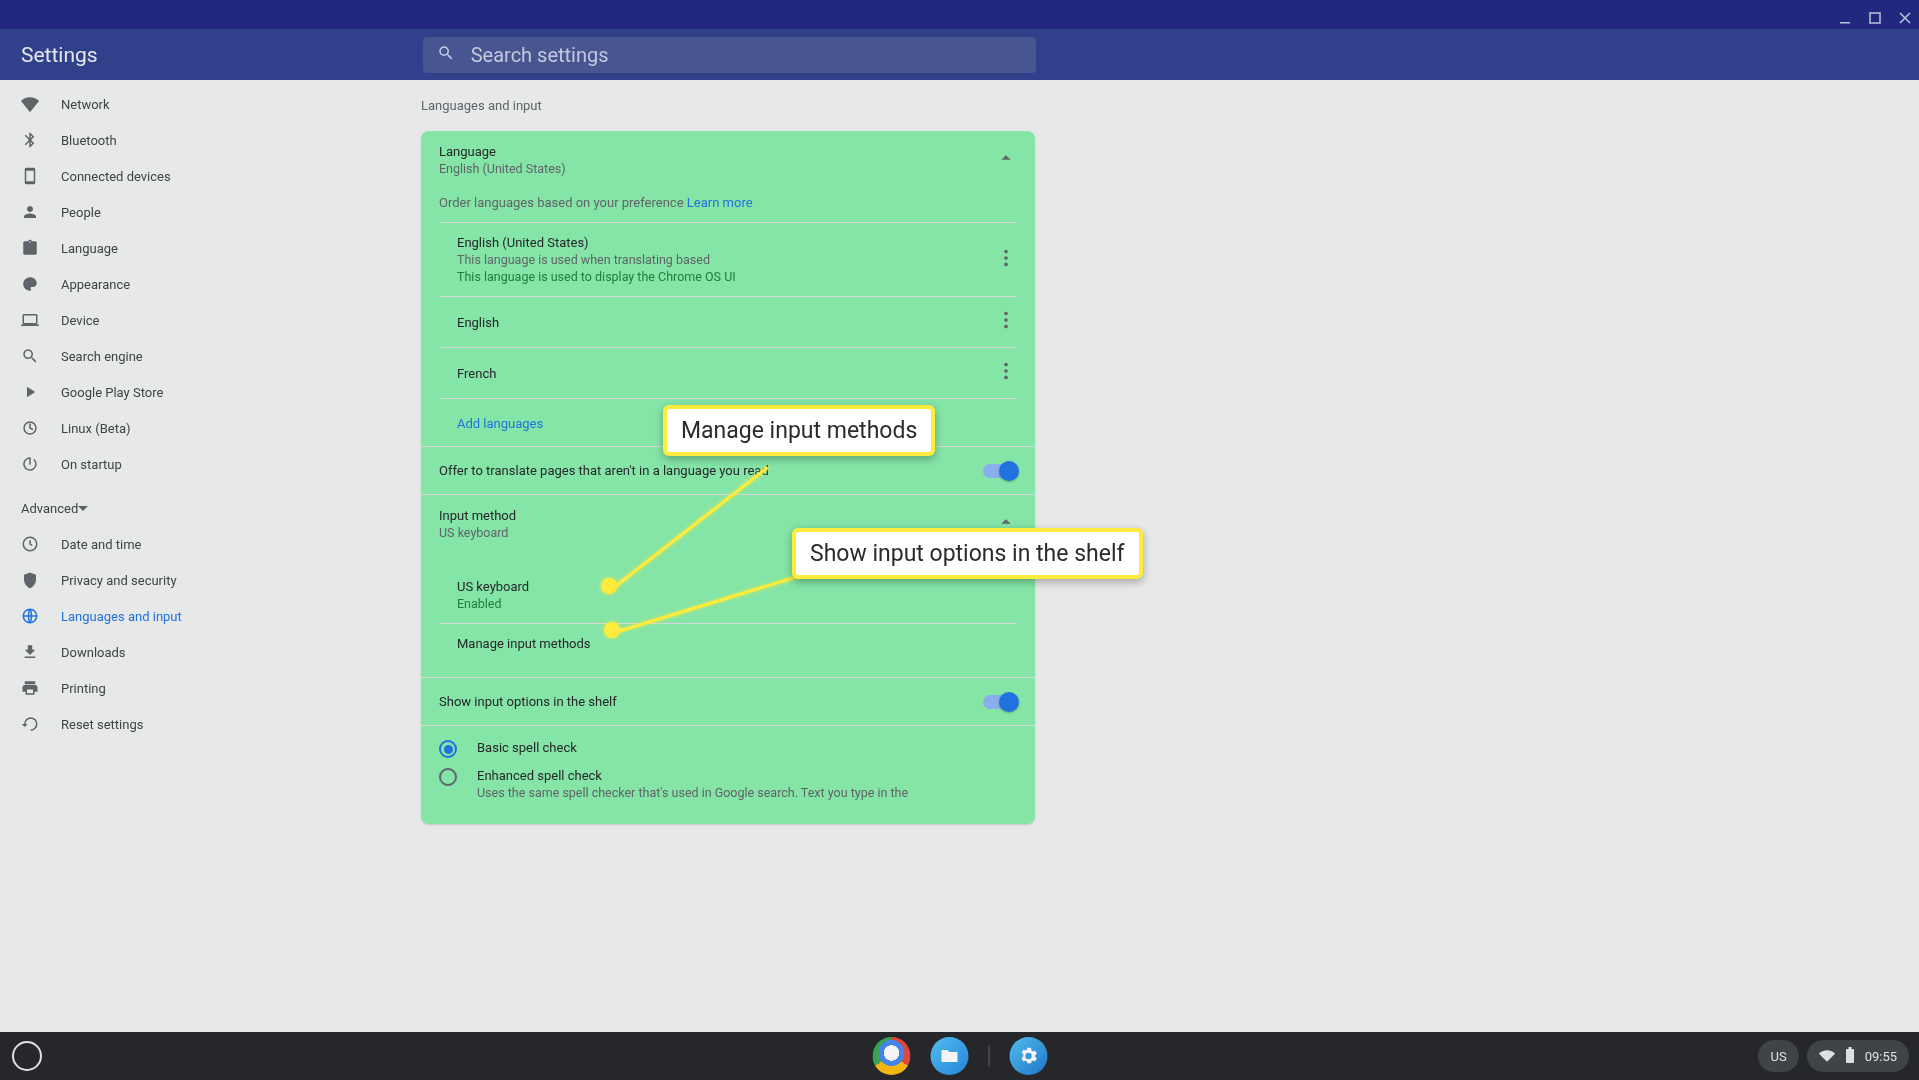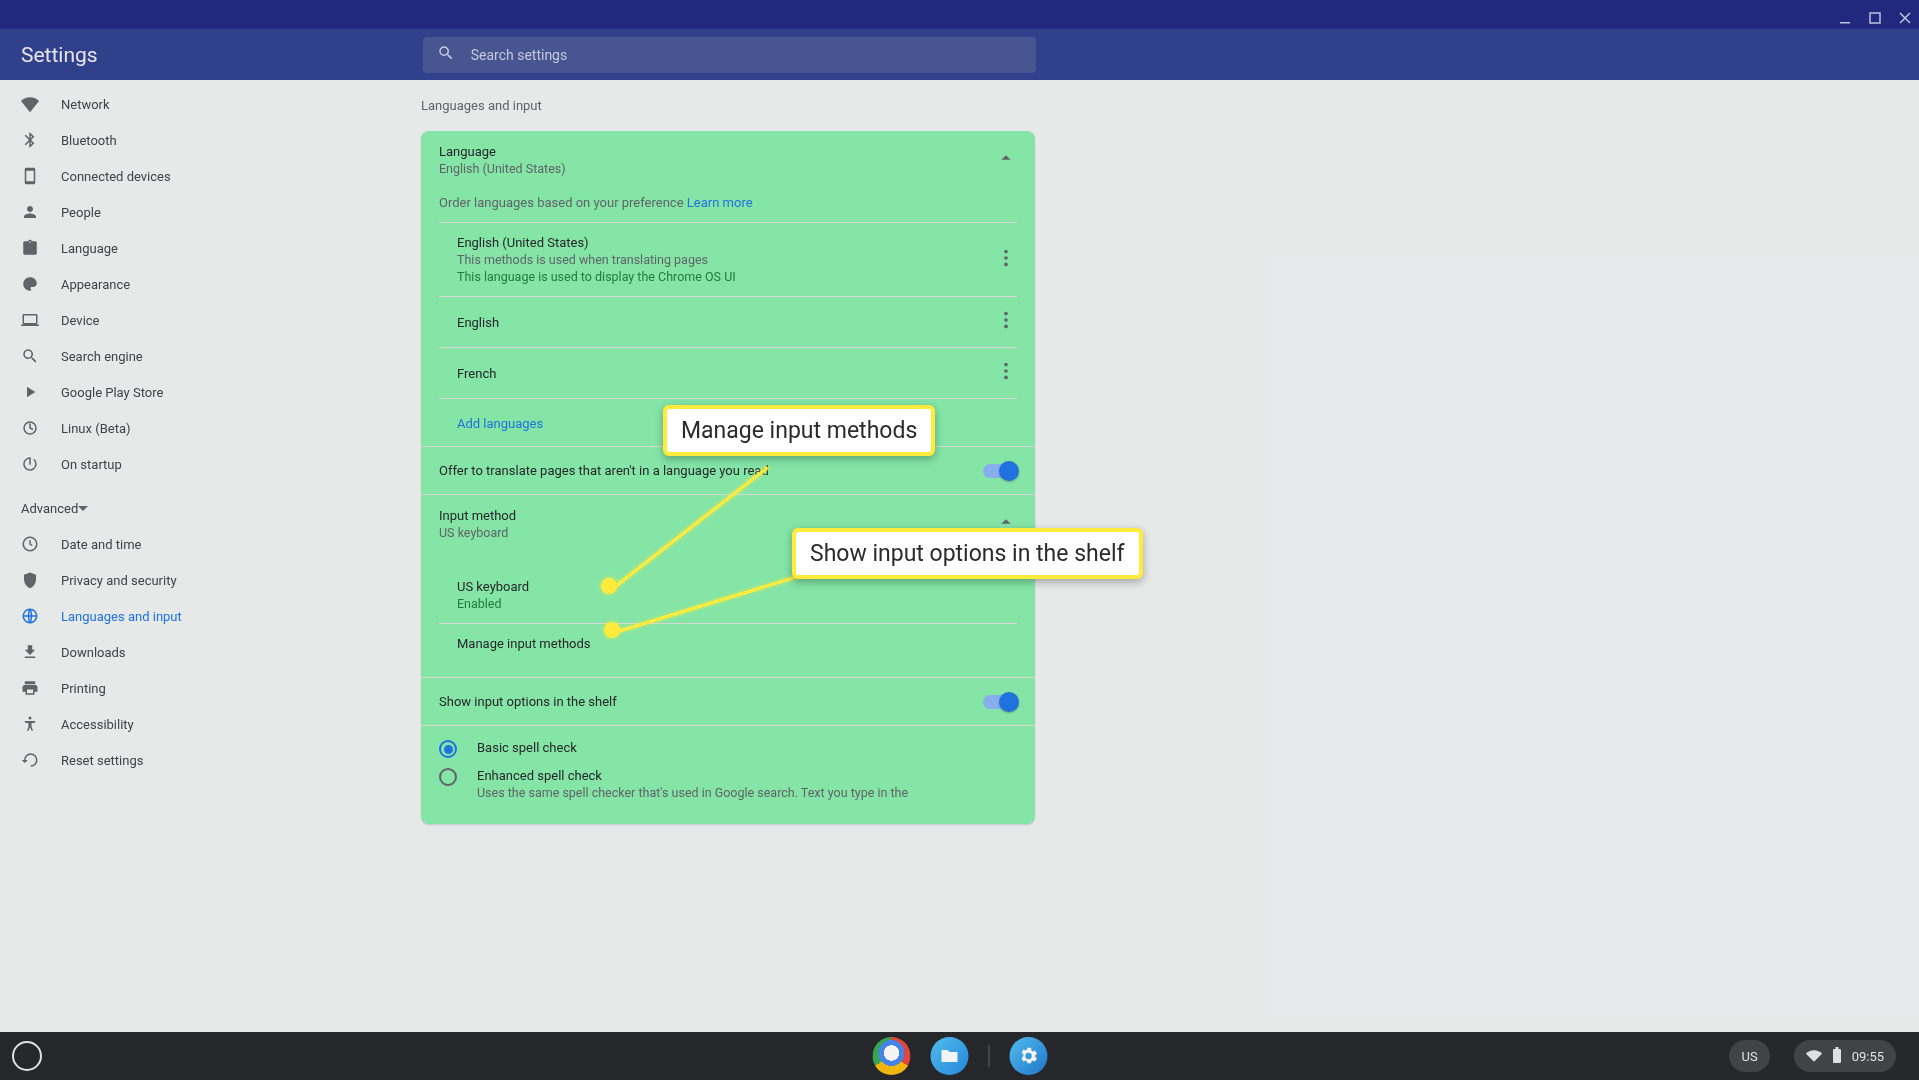--- a/index.html
+++ b/index.html
@@ -7,21 +7,21 @@
 
 
 .titlebar { height: 29px; background: #1a237e; display: flex; justify-content: flex-end; align-items: center; padding-right: 8px; gap: 18px; }
 .titlebar .tb-btn { width: 12px; height: 12px; color: #d0d4ec; }
 
 
 .header { height: 51px; background: #2c3c8c; display: flex; align-items: center; padding-left: 21px; }
 .header .title { color: #f0f1f7; font-size: 21px; }
 .header .search-wrap { margin-left: 325px; width: 613px; height: 36px; background: #445394; border-radius: 4px; display: flex; align-items: center; padding: 0 14px; }
 .header .search-wrap svg { width: 18px; height: 18px; fill: #d0d4ec; margin-right: 16px; }
-.header .search-wrap input { background: transparent; border: none; color: #d0d4ec; font-size: 14px; width: 100%; outline: none; }
+.header .search-wrap input { background: transparent; border: none; color: #d0d4ec; font-size: 20px; width: 100%; outline: none; }
 .header .search-wrap input::placeholder { color: #cbd0e3; }
 
 
 .content { display: flex; height: calc(1080px - 29px - 51px - 48px); position: relative; }
 
 
 .sidebar { width: 255px; padding-top: 6px; }
 .nav-item { height: 36px; display: flex; align-items: center; padding-left: 21px; gap: 22px; font-size: 13px; color: #3c4043; cursor: pointer; }
 .nav-item.active { color: #1a73e8; }
 .nav-item .nico { width: 18px; height: 18px; display: flex; align-items: center; justify-content: center; }
@@ -80,21 +80,21 @@
 
 
 .shelf { position: absolute; bottom: 0; left: 0; right: 0; height: 48px; background: #202124; display: flex; align-items: center; }
 .launcher { margin-left: 12px; width: 30px; height: 30px; border: 2px solid #e8eaed; border-radius: 50%; }
 .shelf-apps { position: absolute; left: 50%; transform: translateX(-50%); display: flex; gap: 20px; align-items: center; }
 .app-icon { width: 38px; height: 38px; border-radius: 50%; }
 .app-chrome { background: radial-gradient(circle at 50% 42%, #fff 26%, #4285f4 27% 44%, transparent 45%), conic-gradient(#ea4335 0 120deg, #fbbc05 120deg 240deg, #34a853 240deg 360deg); }
 .app-files { background: linear-gradient(135deg, #4fc3f7, #1e88e5); display:flex; align-items:center; justify-content:center; }
 .app-settings { background: linear-gradient(135deg, #4fc3f7, #1976d2); display:flex; align-items:center; justify-content:center; }
 .shelf-sep { width: 1px; height: 22px; background: #5f6368; }
-.shelf-tray { position: absolute; right: 23px; display: flex; gap: 24px; align-items: center; justify-content: flex-end; }
+.shelf-tray { position: absolute; right: 10px; display: flex; gap: 8px; align-items: center; justify-content: flex-end; }
 .tray-pill { background: #3c4043; border-radius: 16px; height: 32px; display: flex; align-items: center; padding: 0 12px; gap: 10px; color: #e8eaed; font-size: 13px; }
 
 .gray-wash { position: absolute; top: 0; left: 0; right: 0; bottom: 0; background: rgba(120,120,120,0.08); pointer-events: none; z-index: 2; }
 .callout, .line, .dot { z-index: 10; }
 
 </style>
 </head>
 <body>
 
 <div class="titlebar">
@@ -257,29 +257,20 @@
         <span class="nico">
           <svg viewBox="0 0 24 24">
             <path d="M19 8H5c-1.7 0-3 1.3-3 3v6h4v4h12v-4h4v-6c0-1.7-1.3-3-3-3zm-3 11H8v-5h8v5zm3-12H5V3h14v4z"></path>
           </svg>
         </span>
         <span>Printing</span>
       </div>
     <div class="nav-item">
         <span class="nico">
           <svg viewBox="0 0 24 24">
-            <circle cx="12" cy="4" r="2"></circle>
-            <path d="M19 8H5v2l5 1v4l-2 6h2l2-5 2 5h2l-2-6v-4l5-1z"></path>
-          </svg>
-        </span>
-        <span>Accessibility</span>
-      </div>
-    <div class="nav-item">
-        <span class="nico">
-          <svg viewBox="0 0 24 24">
             <path d="M13 3a9 9 0 00-9 9H1l4 4 4-4H6a7 7 0 117 7v2a9 9 0 000-18z"></path>
           </svg>
         </span>
         <span>Reset settings</span>
       </div>
   </div>
 
   <div class="main">
     <div class="section-title">Languages and input</div>
 
@@ -297,21 +288,21 @@
       <div class="inner">
         <div class="pref-row">
           <span>Order languages based on your preference</span>
           <span> </span>
           <a href="#">Learn more</a>
         </div>
 
         <div class="lang-item">
           <div>
             <div class="lang-text">English (United States)</div>
-            <div class="lang-sub">This methods is used when translating pages</div>
+            <div class="lang-sub">This language is used when translating based</div>
             <div class="lang-sub green">This language is used to display the Chrome OS UI</div>
           </div>
           <span><svg class="more-btn" viewBox="0 0 24 24">
                 <circle cx="12" cy="5" r="2" fill="#5f6368"></circle>
                 <circle cx="12" cy="12" r="2" fill="#5f6368"></circle>
                 <circle cx="12" cy="19" r="2" fill="#5f6368"></circle>
               </svg></span>
         </div>
         <div class="lang-item">
           <div class="lang-text">English</div>

